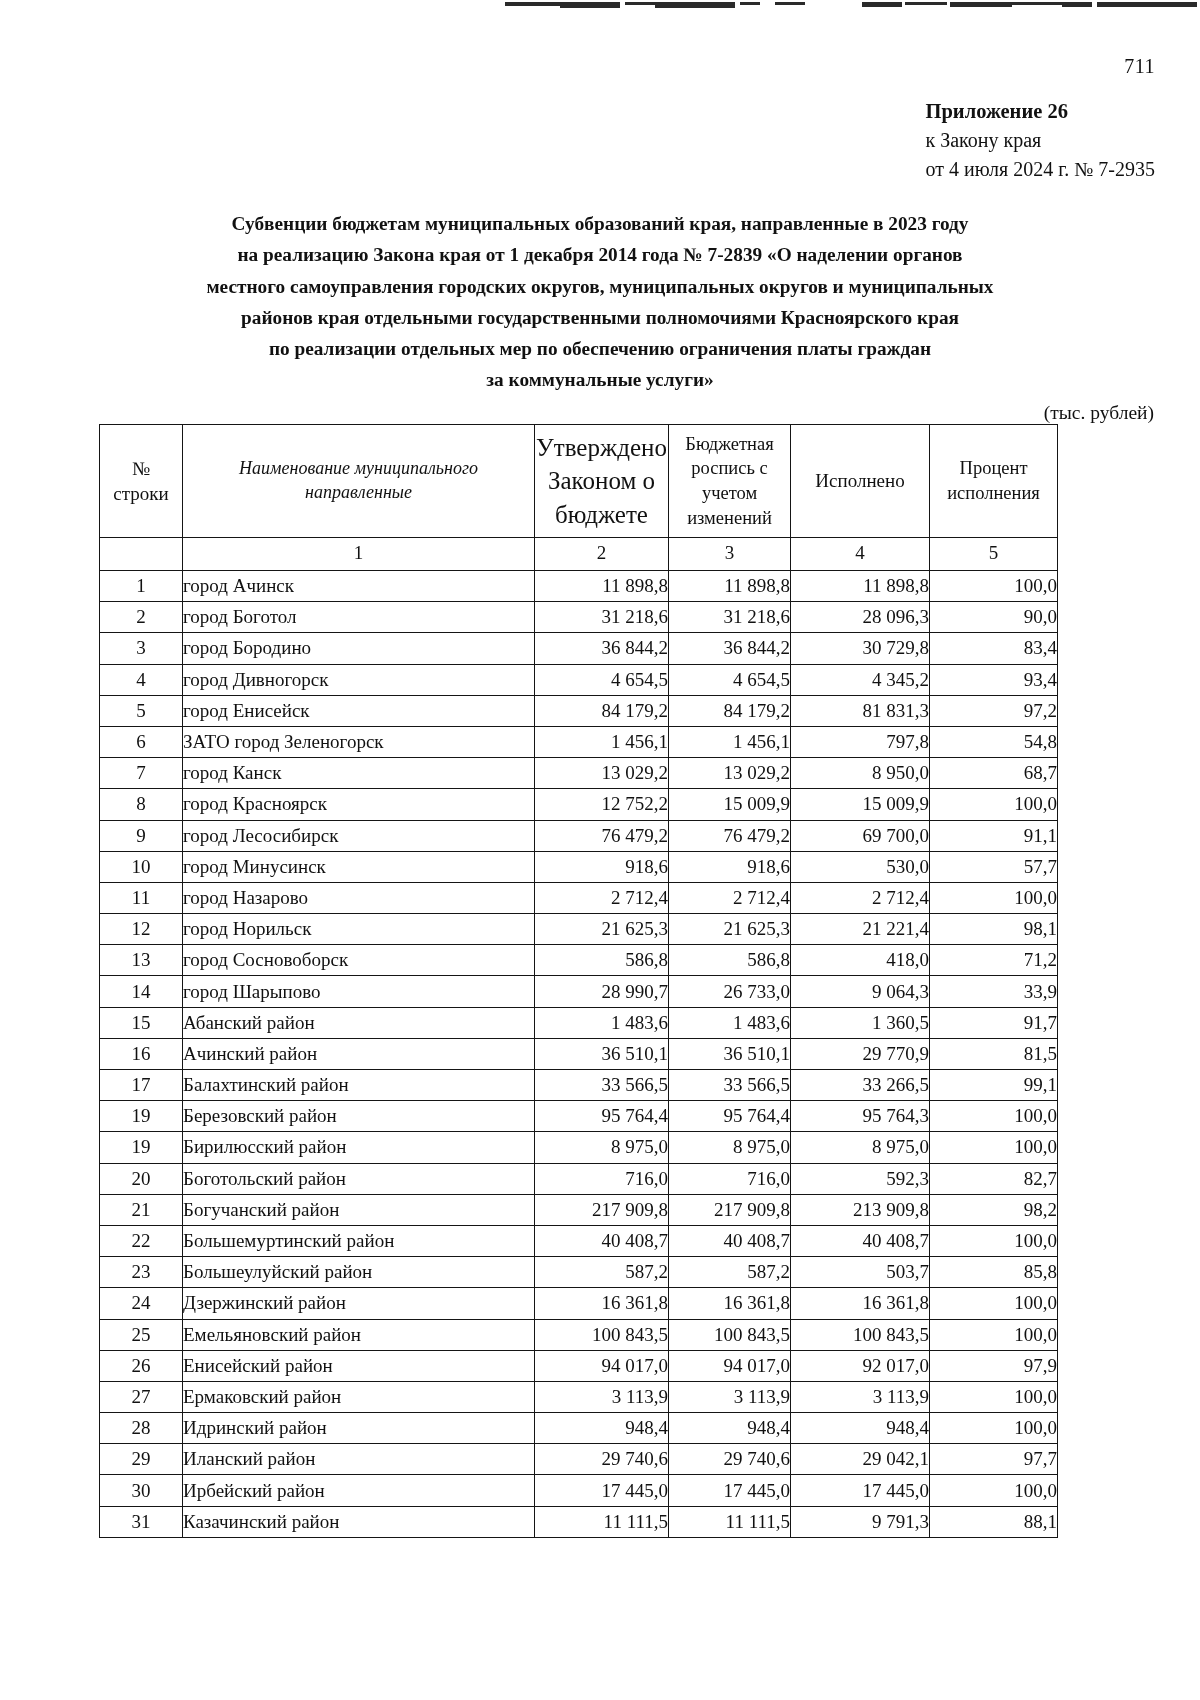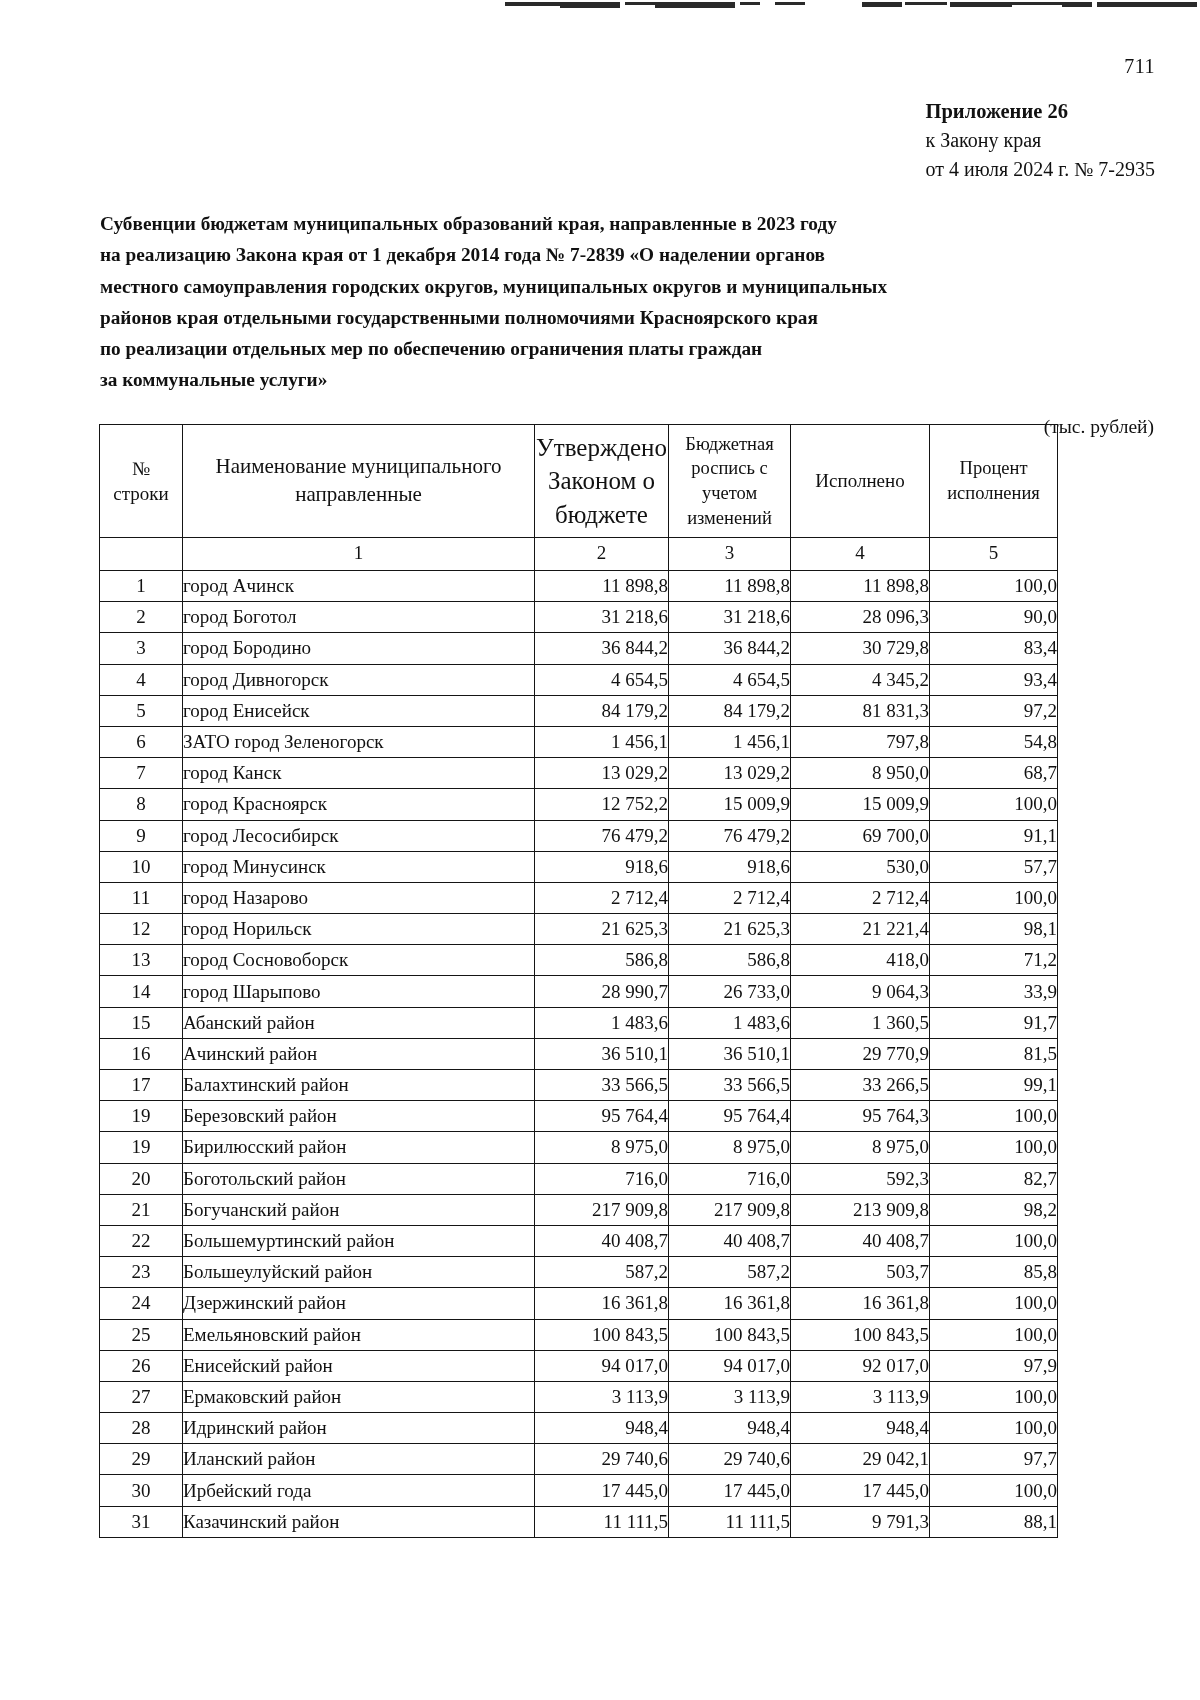--- a/index.html
+++ b/index.html
@@ -65,30 +65,30 @@
   .doc-ref .strong {
     font-weight: bold;
     font-size: 20.5px;
   }
 
   .doc-title {
     position: absolute;
     top: 208px;
     left: 100px;
     width: 1000px;
-    text-align: left;
+    text-align: center;
     font-weight: bold;
     font-size: 19.3px;
     line-height: 1.62;
   }
   .doc-title div { white-space: nowrap; }
 
   .units-note {
     position: absolute;
-    top: 416px;
+    top: 402px;
     right: 46px;
     font-size: 19.5px;
   }
 
   table.main-table {
     position: absolute;
     top: 424px;
     left: 99px;
     width: 958px;
     border-collapse: collapse;
@@ -110,21 +110,21 @@
   col.c-exec  { width: 139px; }
   col.c-perc  { width: 128px; }
 
   thead th {
     text-align: center;
     line-height: 1.33;
     padding: 6px 4px;
     height: 112px;
   }
   thead th.h-num    { font-size: 19px; }
-  thead th.h-name   { font-size: 21px; }
+  thead th.h-name   { font-size: 18px; font-style: italic; }
   thead th.h-appr   { font-size: 25px; }
   thead th.h-budg   { font-size: 18.5px; }
   thead th.h-exec   { font-size: 19px; }
   thead th.h-perc   { font-size: 18.5px; }
 
   tr.colnums td {
     text-align: center;
     height: 28px;
     font-size: 19px;
     padding: 1px 0 3px;
@@ -462,21 +462,21 @@
       <tr class="data-row">
         <td class="cell-num">29</td>
         <td class="cell-name">Иланский район</td>
         <td class="cell-val">29 740,6</td>
         <td class="cell-val">29 740,6</td>
         <td class="cell-val">29 042,1</td>
         <td class="cell-val">97,7</td>
       </tr>
       <tr class="data-row">
         <td class="cell-num">30</td>
-        <td class="cell-name">Ирбейский года</td>
+        <td class="cell-name">Ирбейский район</td>
         <td class="cell-val">17 445,0</td>
         <td class="cell-val">17 445,0</td>
         <td class="cell-val">17 445,0</td>
         <td class="cell-val">100,0</td>
       </tr>
       <tr class="data-row">
         <td class="cell-num">31</td>
         <td class="cell-name">Казачинский район</td>
         <td class="cell-val">11 111,5</td>
         <td class="cell-val">11 111,5</td>

